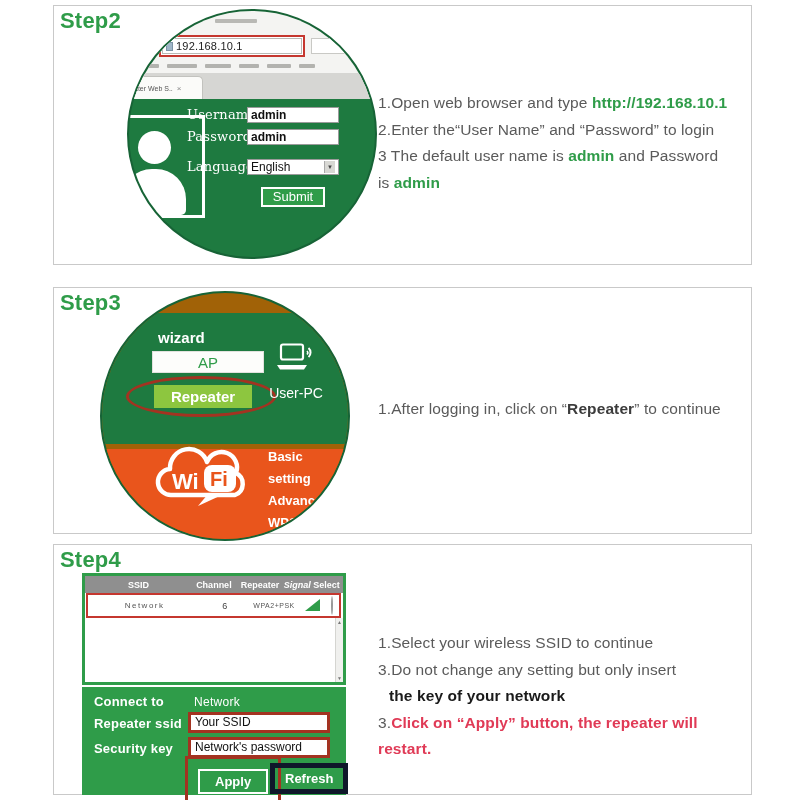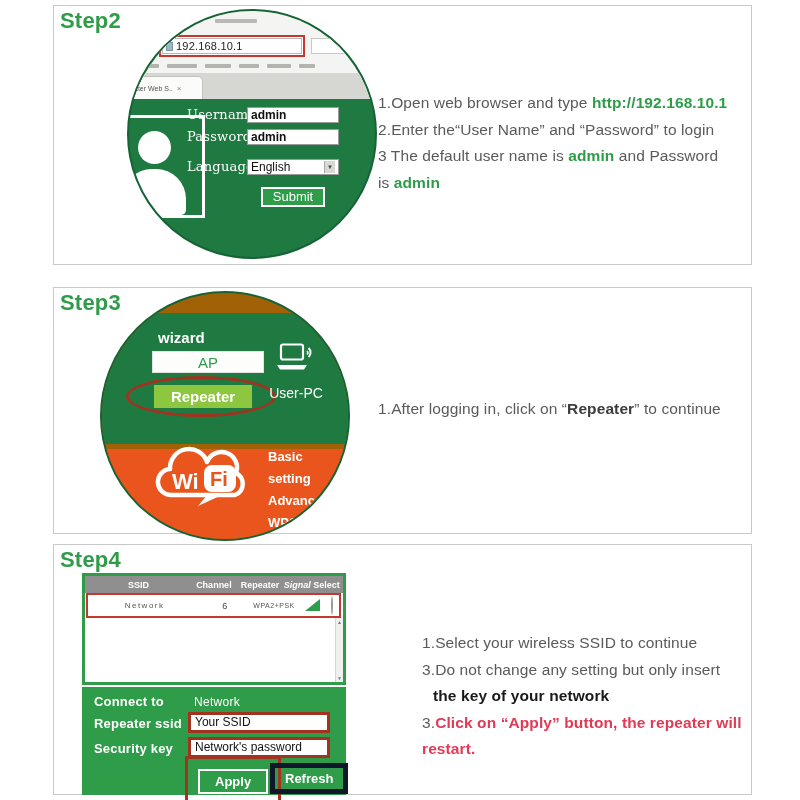--- a/index.html
+++ b/index.html
@@ -301,21 +301,21 @@
         <span class="gf-label" style="top:54px;">Security key</span>
         <div class="gf-input" style="top:50px;">Network's password</div>
 
         <div class="apply-wrap">
           <button class="apply-btn">Apply</button>
         </div>
         <button class="refresh-btn">Refresh</button>
       </div>
     </div>
 
-    <div class="instr" style="top:85px;margin-left:44px;">
+    <div class="instr" style="top:85px;">
       <div>1.Select your wireless SSID to continue</div>
       <div>3.Do not change any setting but only insert</div>
       <div class="indented bold-dark">the key of your network</div>
       <div><span>3.</span><span class="crimson">Click on “Apply” button, the repeater will restart.</span></div>
     </div>
   </section>
 
 </div>
 
 </body></html>

